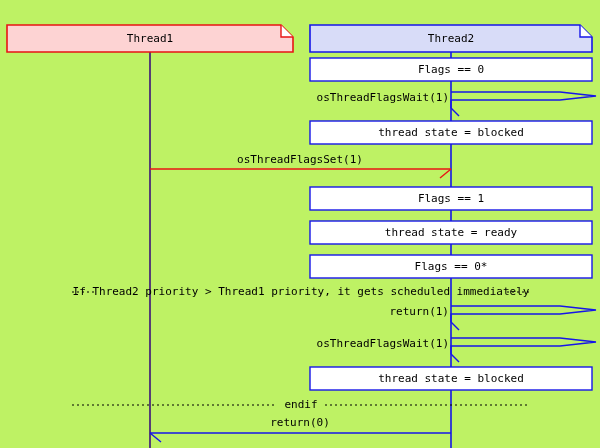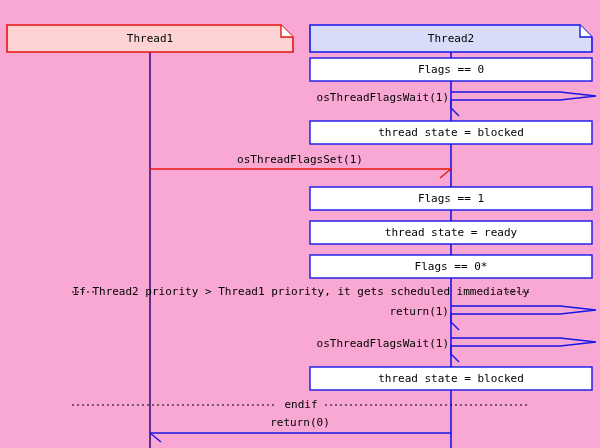--- a/index.html
+++ b/index.html
@@ -7,21 +7,21 @@
     padding: 0;
     background: #ffffff;
   }
   body {
     font-family: "DejaVu Sans Mono", "Liberation Mono", monospace;
   }
   #diagram-root {
     position: relative;
     width: 600px;
     height: 448px;
-    background: #f9a8d4;
+    background: #bef264;
     overflow: hidden;
   }
   svg#seq-svg {
     position: absolute;
     left: 0;
     top: 0;
     width: 600px;
     height: 448px;
     display: block;
   }

